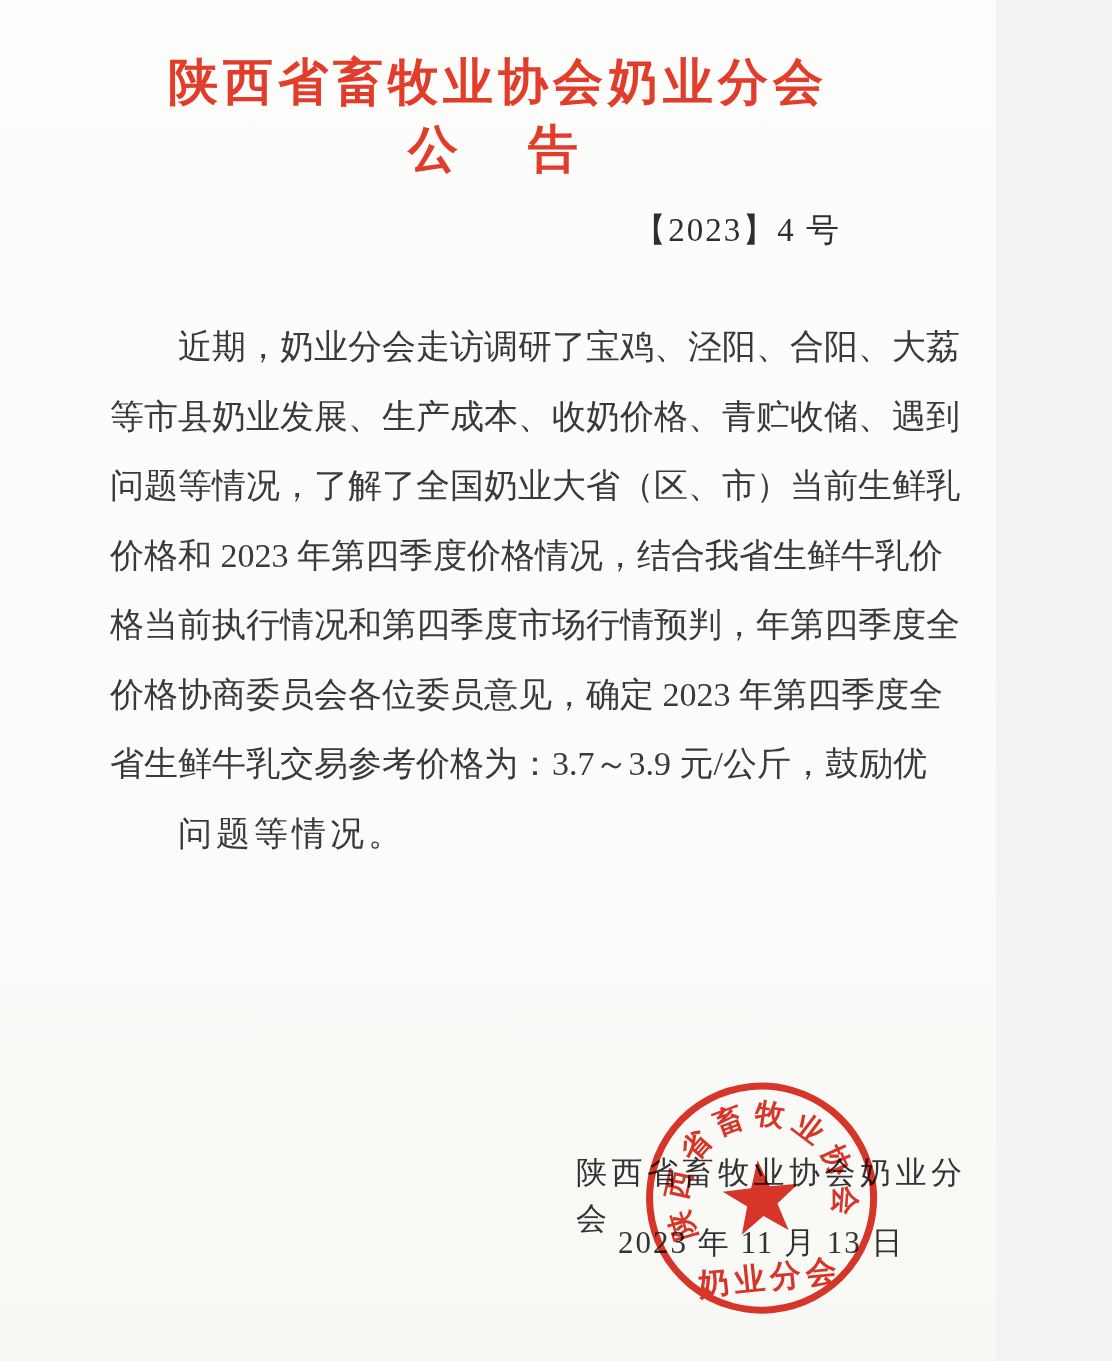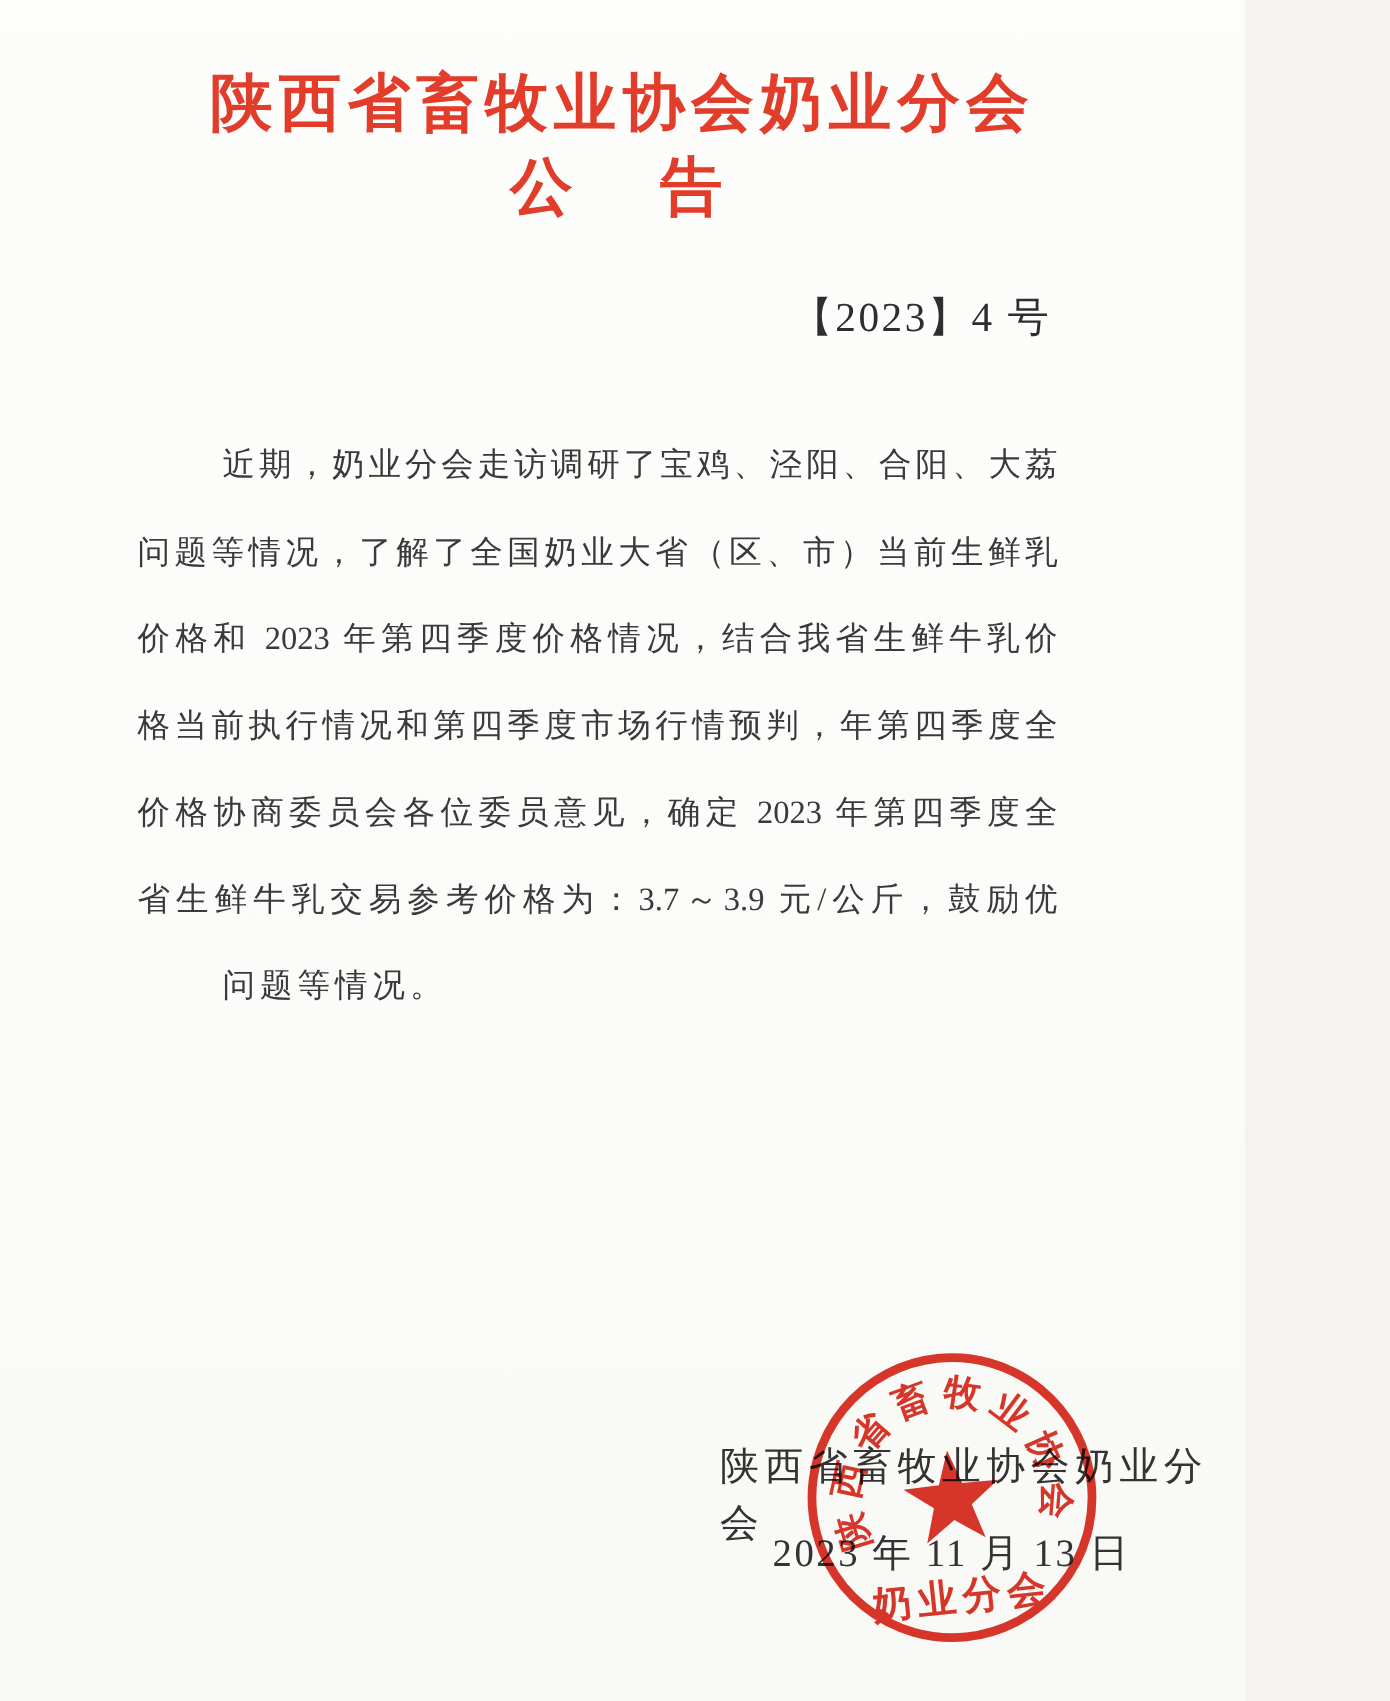--- a/index.html
+++ b/index.html
@@ -15,28 +15,28 @@
   }
   .title{
     margin:0;padding:0;text-align:center;
     font-family:"Liberation Sans","DejaVu Sans",sans-serif;
     font-weight:bold;color:var(--title-red,#e23c2a);
     font-size:50px;line-height:60px;letter-spacing:5px;
   }
   .title-1{padding-top:52px;}
   .title-2{margin-top:7px;letter-spacing:10px;}
   .doc-number{
-    margin-top:56px;text-align:right;padding-right:155px;
+    margin-top:31px;text-align:right;padding-right:155px;
     font-size:33px;line-height:40px;letter-spacing:2px;color:#2e2e2e;
   }
   .body-block{
     margin-top:62px;padding-left:110px;padding-right:150px;
   }
   .line{
-    font-size:26px;line-height:69.5px;height:69.5px;
+    font-size:34px;line-height:69.5px;height:69.5px;
     text-align:justify;text-align-last:justify;
     color:#3a3a3a;white-space:nowrap;
   }
   .line.indent{text-indent:68px;}
   .line.endline{text-align-last:left;letter-spacing:4px;}
   .signature{
     position:absolute;left:576px;top:1150px;
     font-size:31px;line-height:46px;letter-spacing:4.5px;color:#333;
   }
   .date{
@@ -63,20 +63,21 @@
 
 <div class="page">
 
   <h1 class="title title-1">陕西省畜牧业协会奶业分会</h1>
   <h1 class="title title-2">公　告</h1>
 
   <div class="doc-number">【2023】4 号</div>
 
   <div class="body-block">
     <div class="line indent">近期，奶业分会走访调研了宝鸡、泾阳、合阳、大荔</div>
+    <div class="line">等市县奶业发展、生产成本、收奶价格、青贮收储、遇到</div>
     <div class="line">问题等情况，了解了全国奶业大省（区、市）当前生鲜乳</div>
     <div class="line">价格和 2023 年第四季度价格情况，结合我省生鲜牛乳价</div>
     <div class="line">格当前执行情况和第四季度市场行情预判，年第四季度全</div>
     <div class="line">价格协商委员会各位委员意见，确定 2023 年第四季度全</div>
     <div class="line">省生鲜牛乳交易参考价格为：3.7～3.9 元/公斤，鼓励优</div>
     <div class="line indent endline">问题等情况。</div>
   </div>
 
   <div class="signature">陕西省畜牧业协会奶业分会</div>
   <div class="date">2023 年 11 月 13 日</div>

